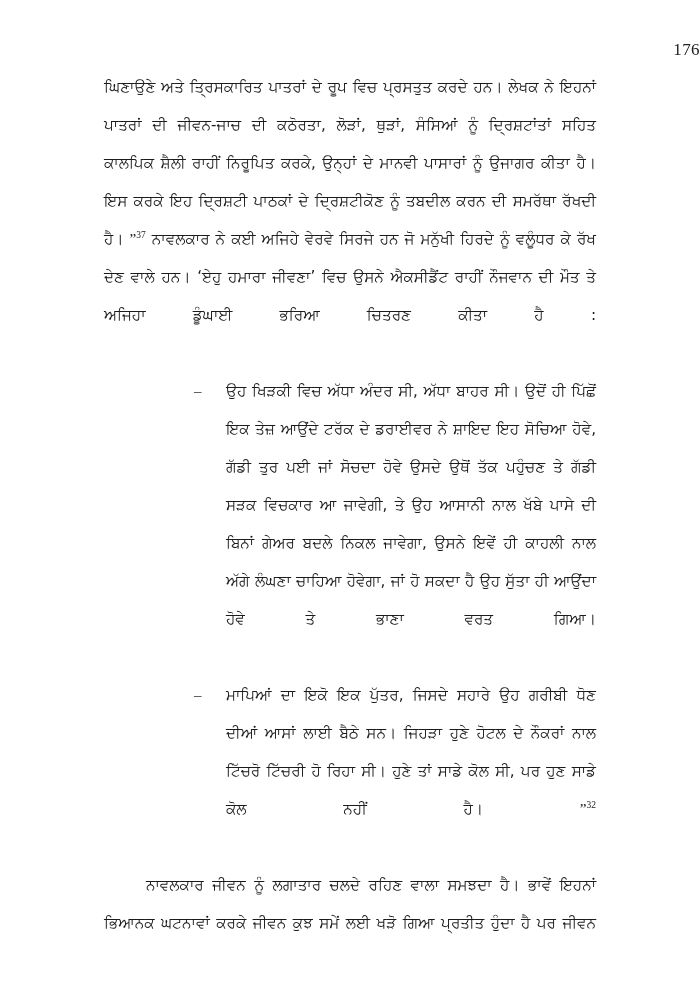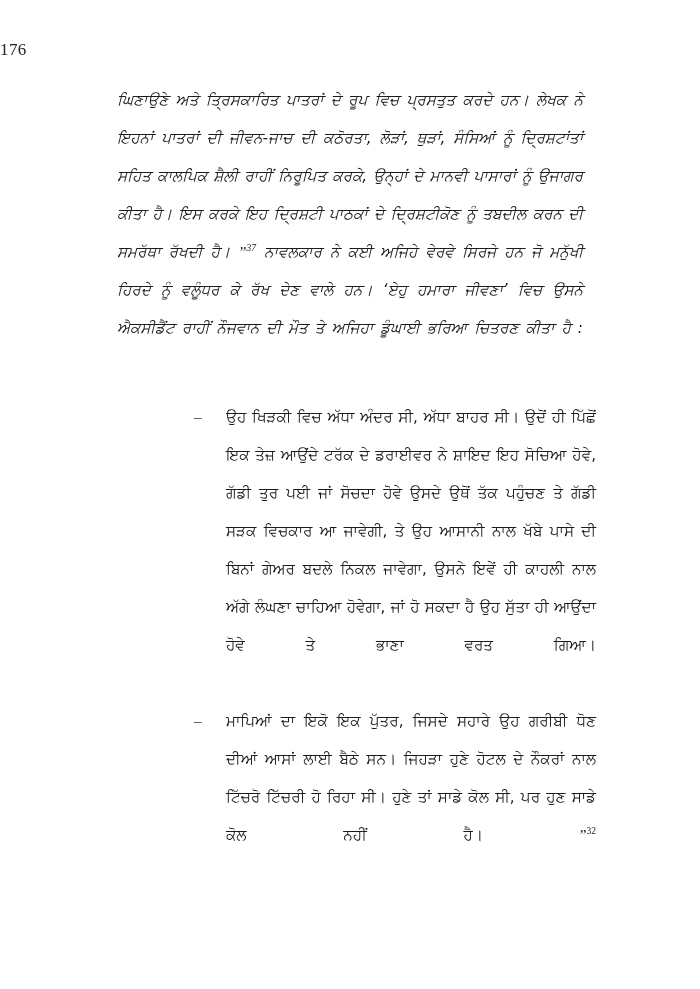--- a/index.html
+++ b/index.html
@@ -25,44 +25,43 @@
     height: 989px;
     background: #ffffff;
   }
 
   
   .page-number {
     position: absolute;
     top: 40px;
     left: 0;
     width: 700px;
-    text-align: left;
+    text-align: right;
     font-family: "Liberation Serif", "DejaVu Serif", serif;
     font-size: 17px;
     color: #232323;
     letter-spacing: 0.4px;
   }
 
   
   .content {
     position: absolute;
     left: 104px;
     top: 68px;
     width: 492px;
   }
 
   .para {
-    margin: 13px;
+    margin: 0;
     font-size: 15.2px;
     line-height: 38px;
     text-align: justify;
     text-justify: inter-word;
     color: #1b1b1b;
     word-spacing: 0.5px;
-    font-style: italic;
   }
 
   .para.indent-first {
     text-indent: 42px;
   }
 
   
   .para::after {
     content: "";
     display: inline-block;
@@ -133,15 +132,16 @@
       <li class="quote-item">
         <span class="dash-marker">–</span><span>ਉਹ ਖਿੜਕੀ ਵਿਚ ਅੱਧਾ ਅੰਦਰ ਸੀ, ਅੱਧਾ ਬਾਹਰ ਸੀ। ਉਦੋਂ ਹੀ ਪਿੱਛੋਂ ਇਕ ਤੇਜ਼ ਆਉਂਦੇ ਟਰੱਕ ਦੇ ਡਰਾਈਵਰ ਨੇ ਸ਼ਾਇਦ ਇਹ ਸੋਚਿਆ ਹੋਵੇ, ਗੱਡੀ ਤੁਰ ਪਈ ਜਾਂ ਸੋਚਦਾ ਹੋਵੇ ਉਸਦੇ ਉਥੋਂ ਤੱਕ ਪਹੁੰਚਣ ਤੇ ਗੱਡੀ ਸੜਕ ਵਿਚਕਾਰ ਆ ਜਾਵੇਗੀ, ਤੇ ਉਹ ਆਸਾਨੀ ਨਾਲ ਖੱਬੇ ਪਾਸੇ ਦੀ ਬਿਨਾਂ ਗੇਅਰ ਬਦਲੇ ਨਿਕਲ ਜਾਵੇਗਾ, ਉਸਨੇ ਇਵੇਂ ਹੀ ਕਾਹਲੀ ਨਾਲ ਅੱਗੇ ਲੰਘਣਾ ਚਾਹਿਆ ਹੋਵੇਗਾ, ਜਾਂ ਹੋ ਸਕਦਾ ਹੈ ਉਹ ਸੁੱਤਾ ਹੀ ਆਉਂਦਾ ਹੋਵੇ ਤੇ ਭਾਣਾ ਵਰਤ ਗਿਆ।</span>
       </li>
 
       <li class="quote-item">
         <span class="dash-marker">–</span><span>ਮਾਪਿਆਂ ਦਾ ਇਕੋ ਇਕ ਪੁੱਤਰ, ਜਿਸਦੇ ਸਹਾਰੇ ਉਹ ਗਰੀਬੀ ਧੋਣ ਦੀਆਂ ਆਸਾਂ ਲਾਈ ਬੈਠੇ ਸਨ। ਜਿਹੜਾ ਹੁਣੇ ਹੋਟਲ ਦੇ ਨੌਕਰਾਂ ਨਾਲ ਟਿੱਚਰੋ ਟਿੱਚਰੀ ਹੋ ਰਿਹਾ ਸੀ। ਹੁਣੇ ਤਾਂ ਸਾਡੇ ਕੋਲ ਸੀ, ਪਰ ਹੁਣ ਸਾਡੇ ਕੋਲ ਨਹੀਂ ਹੈ। </span><span class="qmark">”</span><span class="fn">32</span>
       </li>
 
     </ul>
 
+    <p class="para indent-first">ਨਾਵਲਕਾਰ ਜੀਵਨ ਨੂੰ ਲਗਾਤਾਰ ਚਲਦੇ ਰਹਿਣ ਵਾਲਾ ਸਮਝਦਾ ਹੈ। ਭਾਵੇਂ ਇਹਨਾਂ ਭਿਆਨਕ ਘਟਨਾਵਾਂ ਕਰਕੇ ਜੀਵਨ ਕੁਝ ਸਮੇਂ ਲਈ ਖੜੋ ਗਿਆ ਪ੍ਰਤੀਤ ਹੁੰਦਾ ਹੈ ਪਰ ਜੀਵਨ</p>
 
   </div>
 </div>
 
 </body></html>

